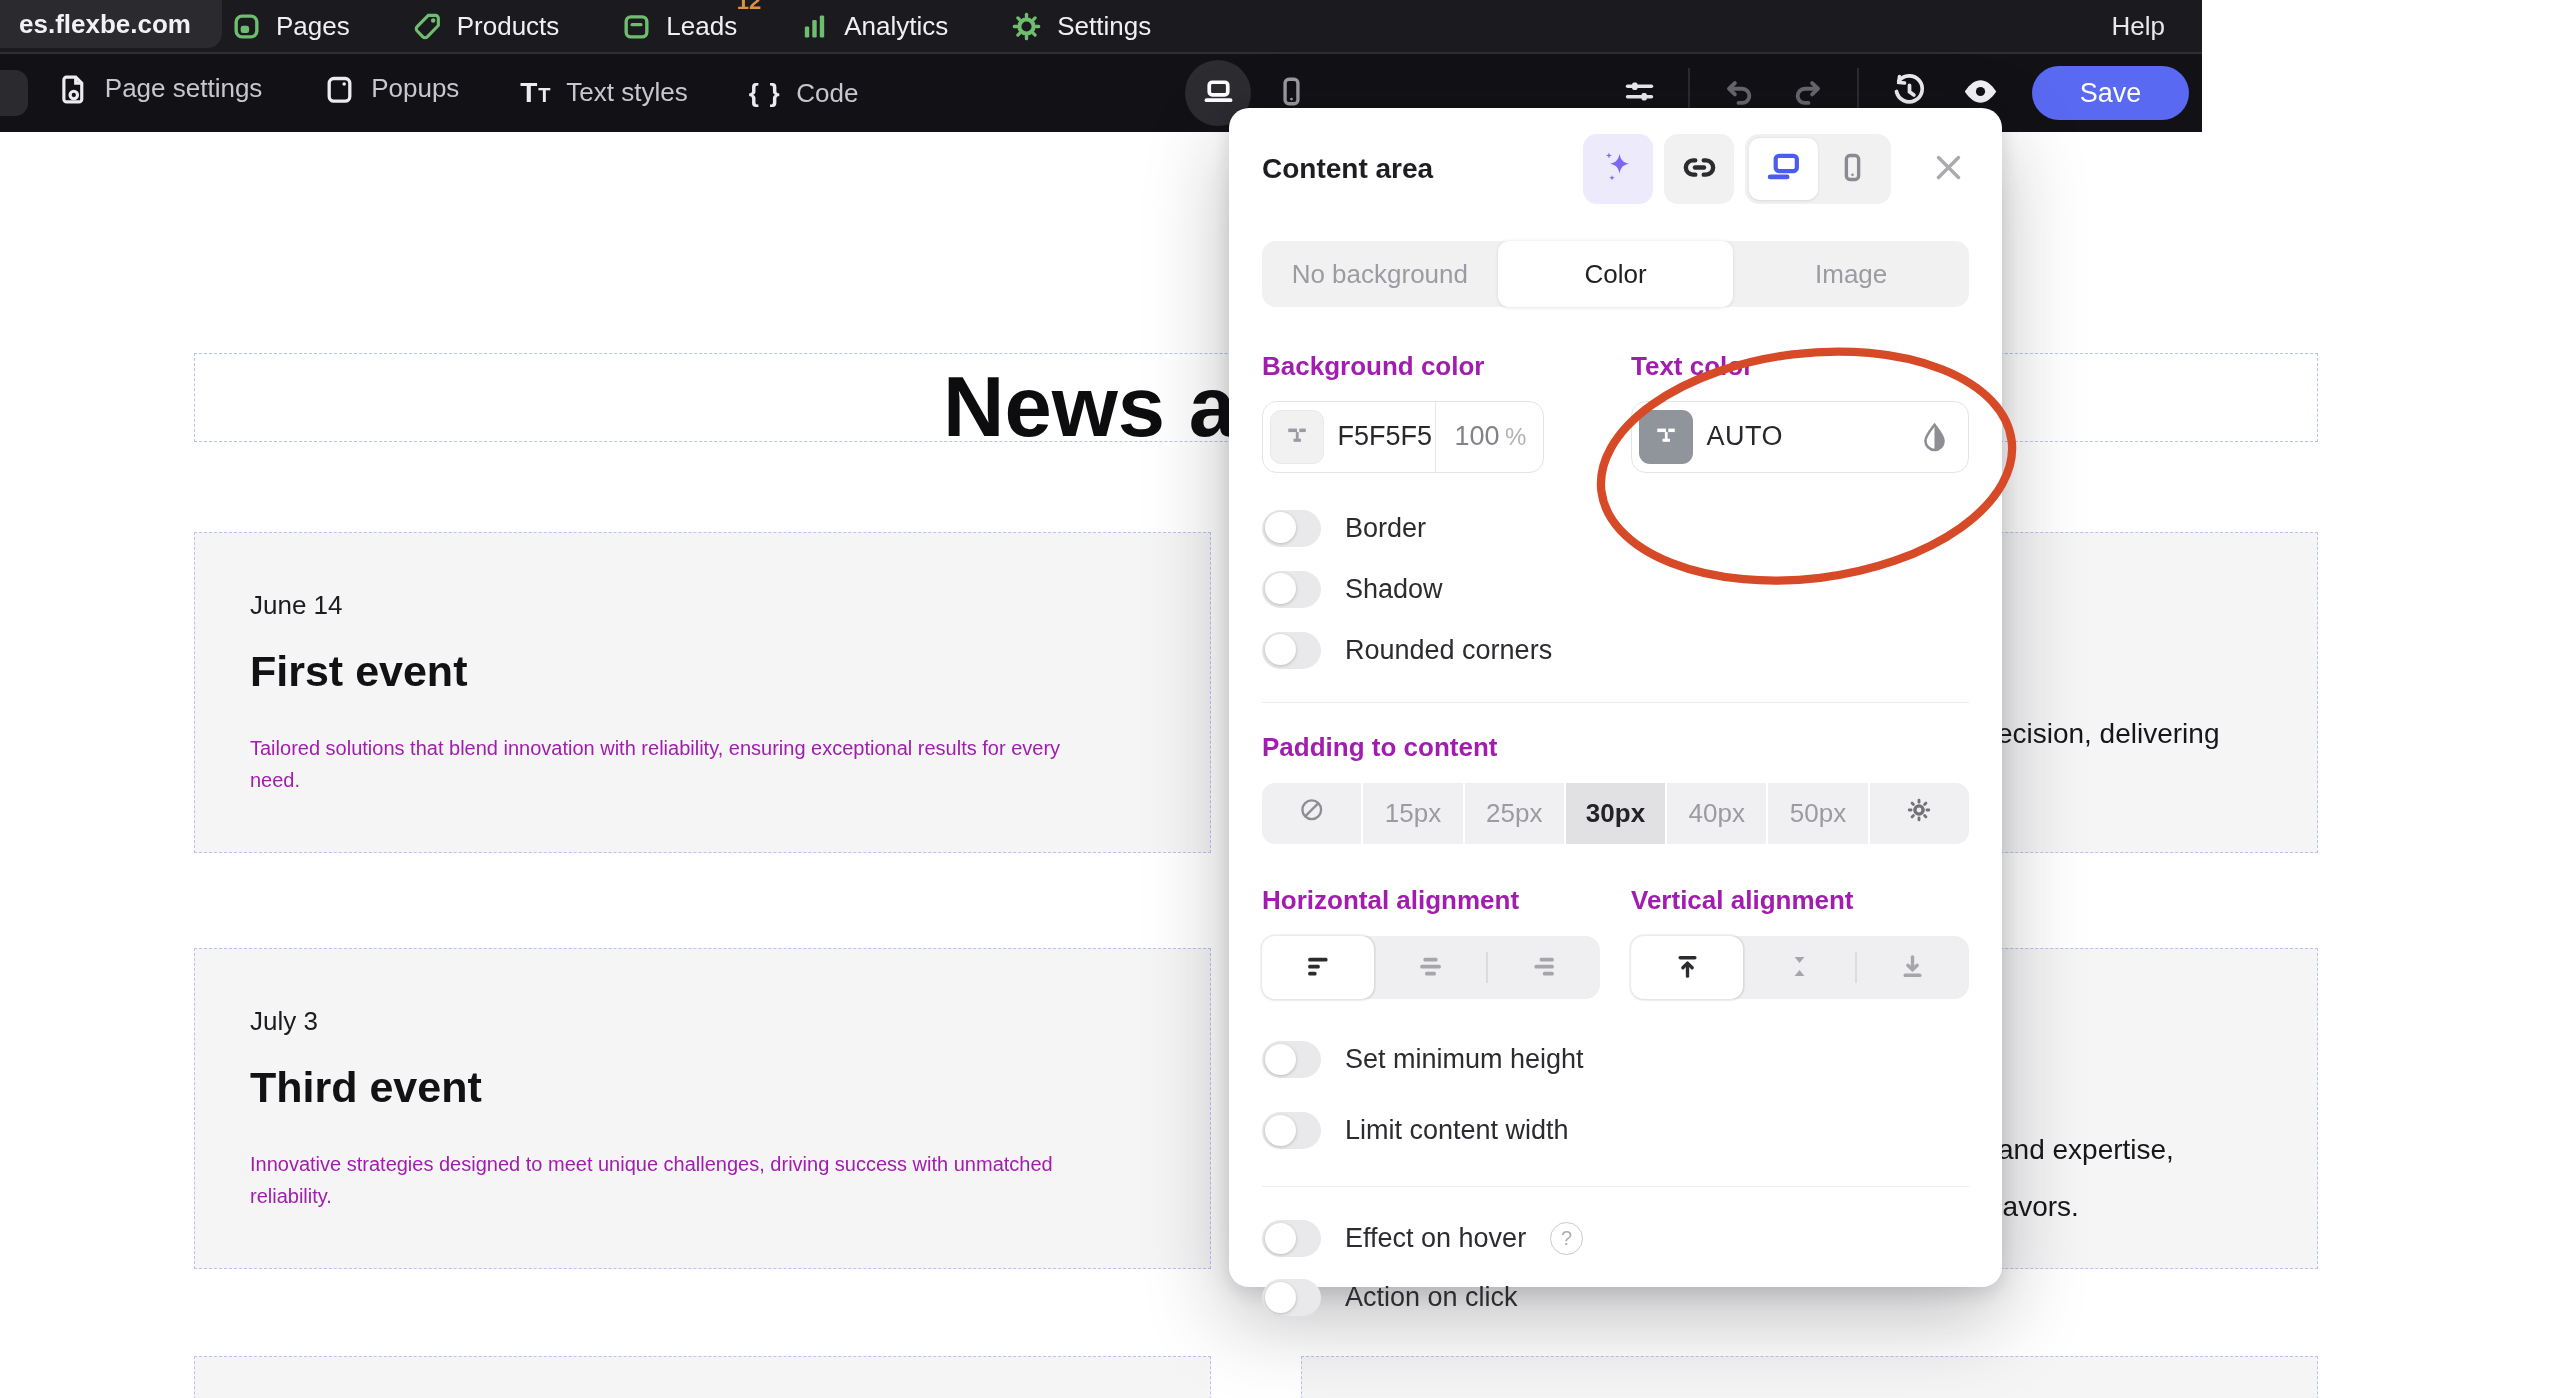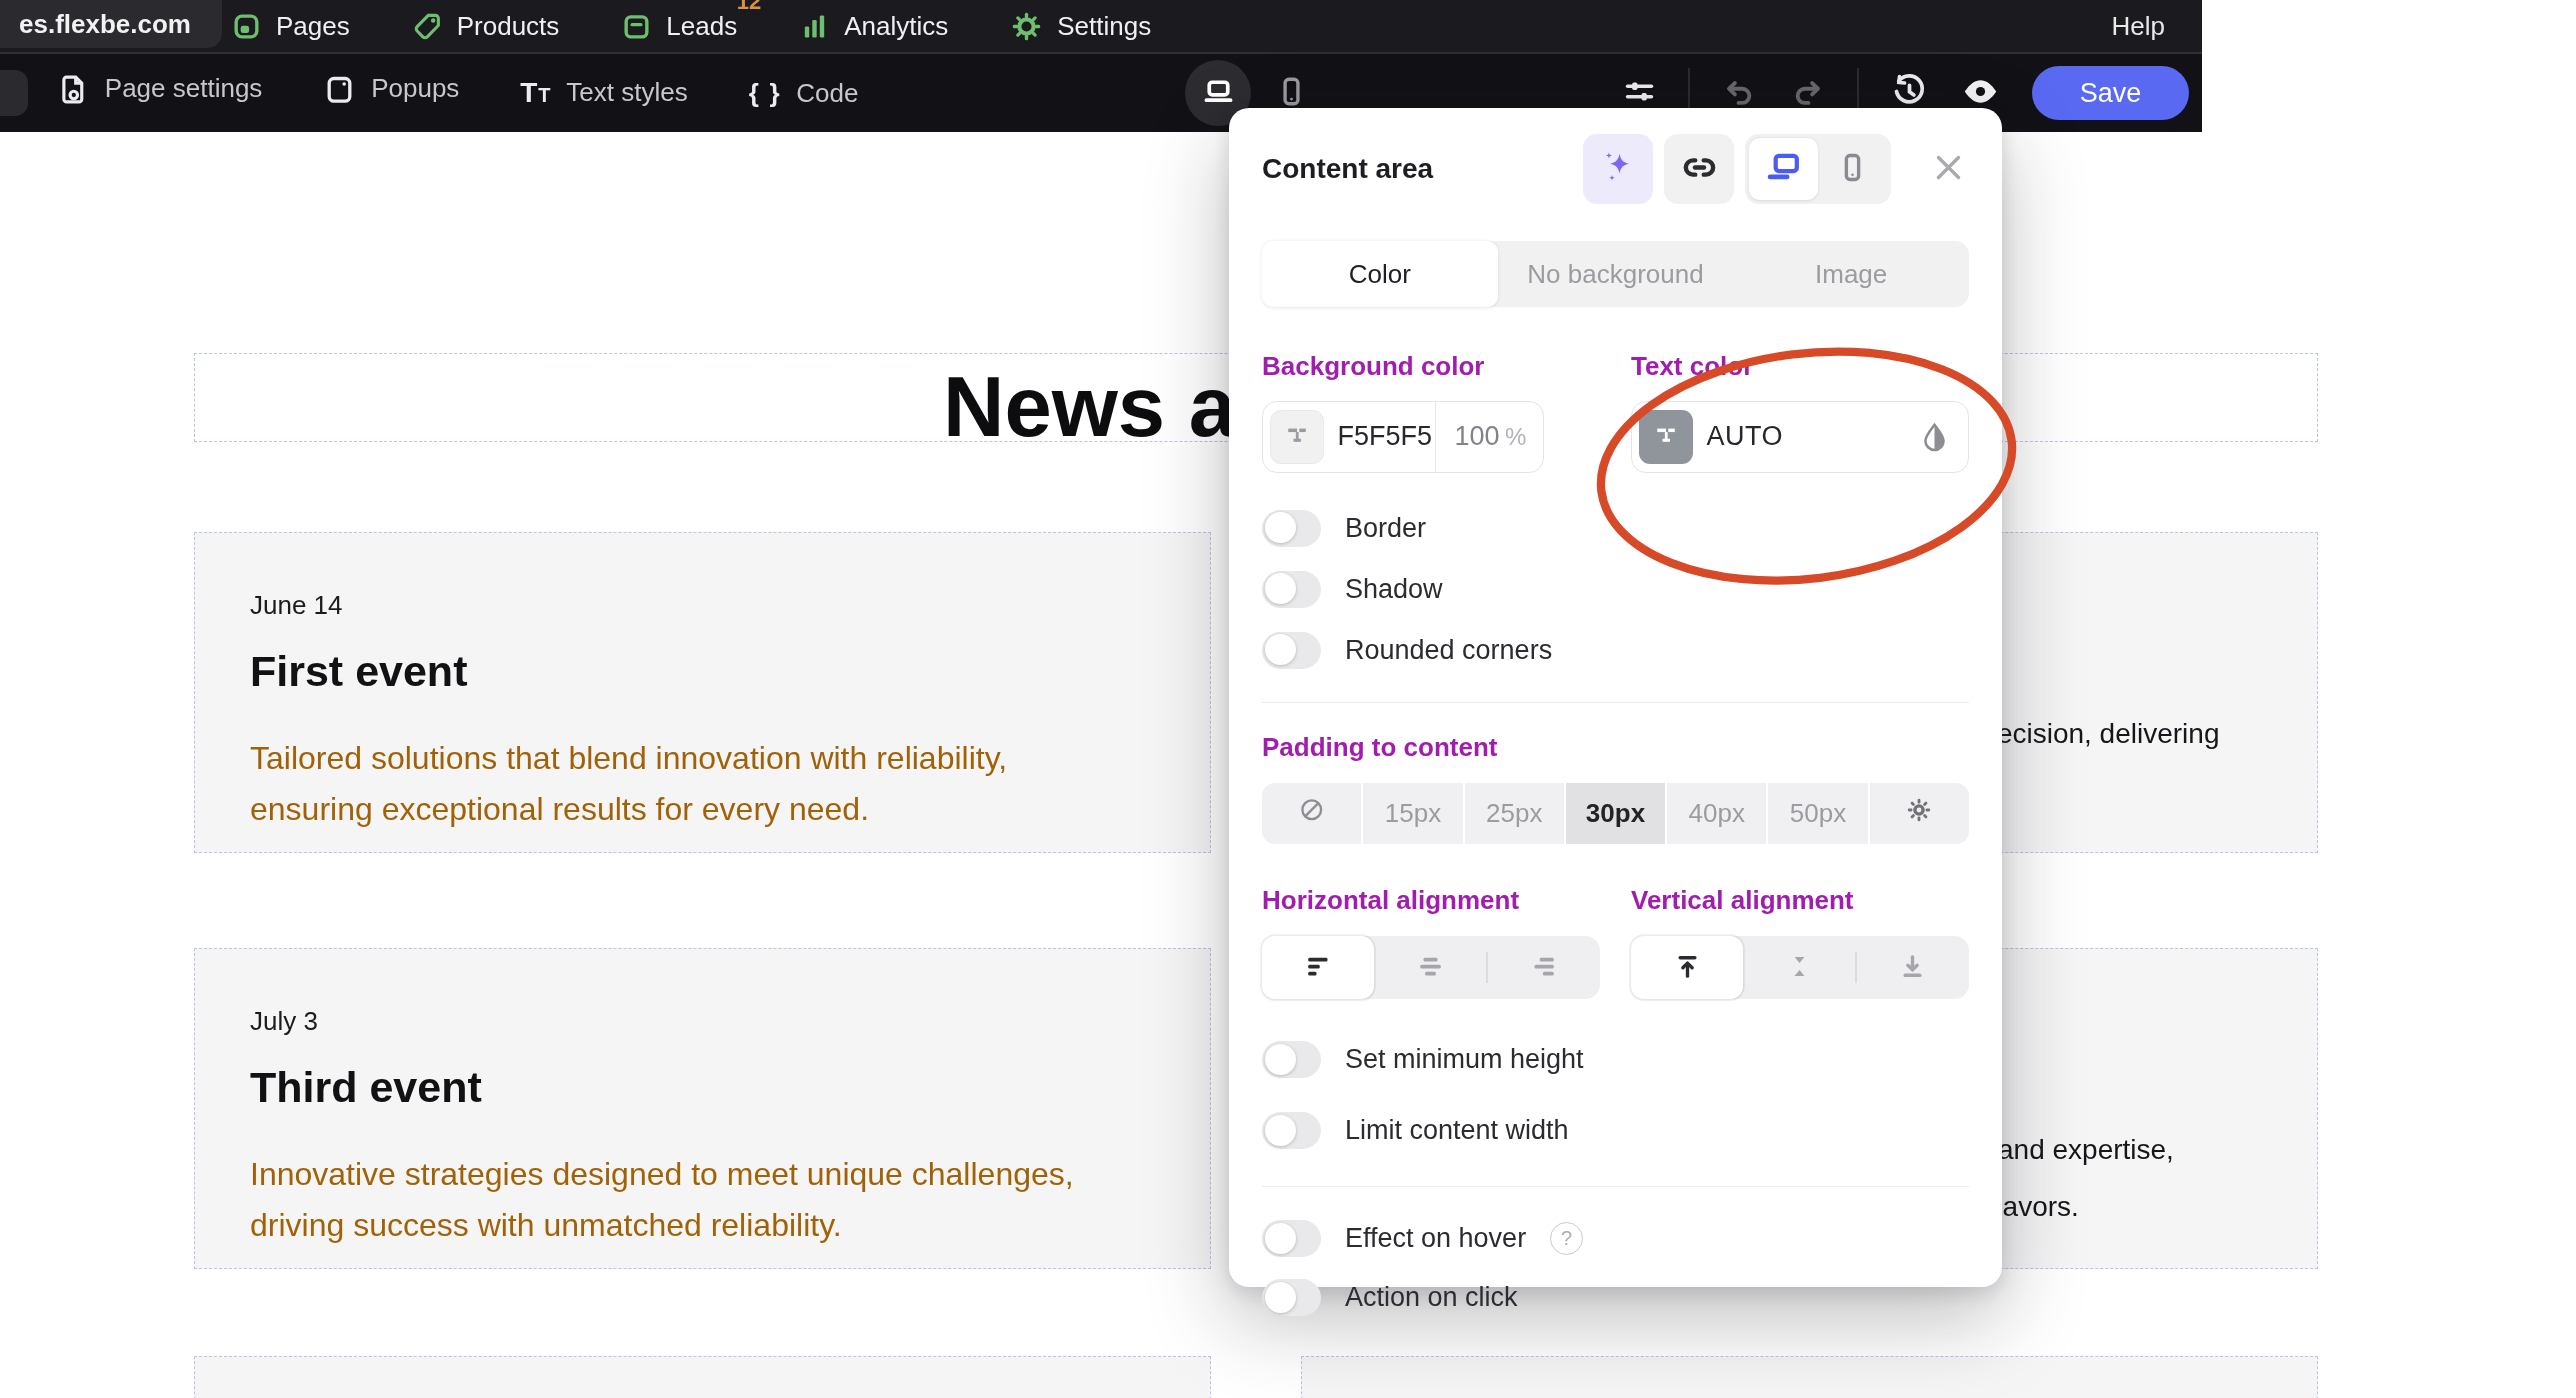--- a/index.html
+++ b/index.html
@@ -44,21 +44,21 @@
 
   
   .canvas { position:absolute; left:0; top:131px; width:2576px; height:1268px; background:#fff; z-index:1; }
   .dash-box { border:1.8px dashed #b9c3ef; background:#f5f5f6; position:absolute; }
   .title-box { left:194px; top:222px; width:2124px; height:89px; background:transparent; }
   .page-title { position:absolute; left:943px; top:227px; font-size:85px; font-weight:700; color:#0d0d10;
                 white-space:nowrap; }
   .event-card { padding:57px 54px 0 55px; }
   .event-date { font-size:26px; color:#1c1c20; }
   .event-title { font-size:43px; font-weight:700; color:#121215; margin-top:26px; }
-  .event-body { font-size:32px; line-height:1.58; color:#a16207; margin-top:37px; max-width:849px; }
+  .event-body { font-size:20px; line-height:1.58; color:#a21caf; margin-top:37px; max-width:849px; }
   .fragment { position:absolute; font-size:28px; color:#17171b; white-space:nowrap; }
 
   
   .panel { position:absolute; left:1229px; top:108px; width:773px; height:1179px; background:#fff;
            border-radius:20px; box-shadow:0 31px 83px rgba(20,20,30,.28), 0 5.5px 18.5px rgba(20,20,30,.12);
            z-index:40; padding:0 33px; }
   .panel-header { margin-top:26px; display:flex; align-items:center; }
   .panel-title { font-size:28px; font-weight:600; color:#1d1d22; }
   .panel-header-icons { margin-left:auto; display:flex; align-items:center; gap:11px; }
   .sq-btn { width:70px; height:70px; border-radius:14px; border:none; display:flex; align-items:center;
@@ -365,22 +365,22 @@
             <svg width="37" height="37" viewBox="0 0 24 24" stroke="#a9a9ae" stroke-width="2.2" stroke-linecap="round">
                 <path d="M5.5 5.5 18.5 18.5"></path>
                 <path d="M18.5 5.5 5.5 18.5"></path>
               </svg>
           </span>
         </button>
       </div>
     </div>
 
     <div class="tabs">
+      <button class="tab">No background</button>
       <button class="tab active">Color</button>
-      <button class="tab">No background</button>
       <button class="tab">Image</button>
     </div>
 
     <div class="two-col" style="margin-top:44px;">
       <div class="sec-label">Background color</div>
       <div class="sec-label">Text color</div>
     </div>
     <div class="two-col">
       <div>
         <div class="color-input bg-input">

